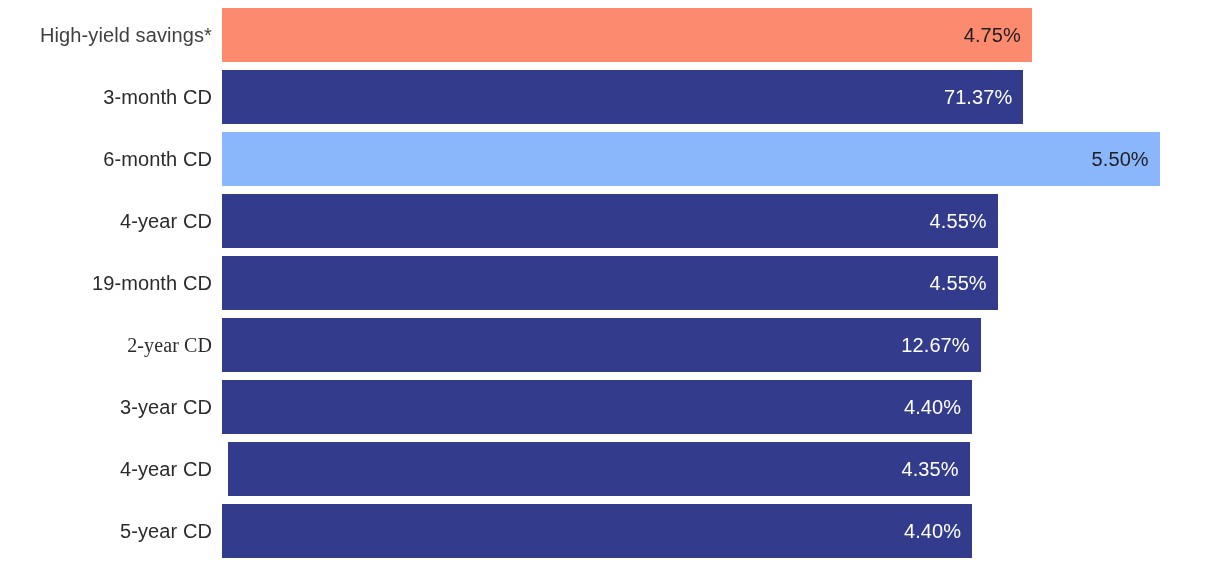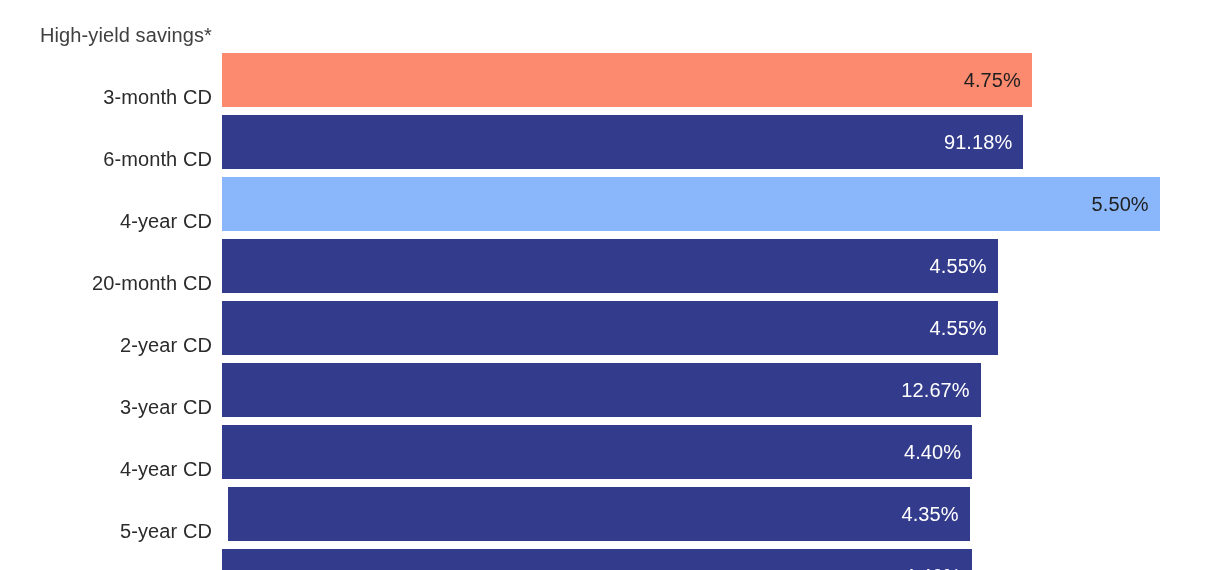--- a/index.html
+++ b/index.html
@@ -34,21 +34,20 @@
     line-height: 54px;
     color: #2b2b2b;
     white-space: nowrap;
     letter-spacing: 0.1px;
   }
   .bar-track {
     position: absolute;
     left: 222px;
     top: 0;
     height: 100%;
-    margin-top: 45px;
   }
   .bar {
     position: relative;
     height: 100%;
     display: flex;
     align-items: center;
     justify-content: flex-end;
     box-sizing: border-box;
     padding-right: 11px;
   }
@@ -68,50 +67,50 @@
       <div class="bar-track" style="left: 222px; width: 998px;">
         <div class="bar" style="width: 809.875px; background: rgb(251, 138, 110);">
           <span class="bar-value" style="color: rgb(31, 31, 31);">4.75%</span>
         </div>
       </div>
     </div>
     <div class="bar-row" style="top: 70px; height: 54px;">
       <div class="cat-label" style="width: 212px; line-height: 54px; color: rgb(43, 43, 43);">3-month CD</div>
       <div class="bar-track" style="left: 222px; width: 998px;">
         <div class="bar" style="width: 801.35px; background: rgb(51, 59, 140);">
-          <span class="bar-value" style="color: rgb(255, 255, 255);">91.18%</span>
+          <span class="bar-value" style="color: rgb(255, 255, 255);">71.37%</span>
         </div>
       </div>
     </div>
     <div class="bar-row" style="top: 132px; height: 54px;">
       <div class="cat-label" style="width: 212px; line-height: 54px; color: rgb(43, 43, 43);">6-month CD</div>
       <div class="bar-track" style="left: 222px; width: 1004px;">
         <div class="bar" style="width: 937.75px; background: rgb(138, 182, 252);">
           <span class="bar-value" style="color: rgb(31, 31, 31);">5.50%</span>
         </div>
       </div>
     </div>
     <div class="bar-row" style="top: 194px; height: 54px;">
       <div class="cat-label" style="width: 212px; line-height: 54px; color: rgb(43, 43, 43);">4-year CD</div>
       <div class="bar-track" style="left: 222px; width: 998px;">
         <div class="bar" style="width: 775.775px; background: rgb(51, 59, 140);">
           <span class="bar-value" style="color: rgb(255, 255, 255);">4.55%</span>
         </div>
       </div>
     </div>
     <div class="bar-row" style="top: 256px; height: 54px;">
-      <div class="cat-label" style="width: 212px; line-height: 54px; color: rgb(43, 43, 43);">20-month CD</div>
+      <div class="cat-label" style="width: 212px; line-height: 54px; color: rgb(43, 43, 43);">19-month CD</div>
       <div class="bar-track" style="left: 222px; width: 998px;">
         <div class="bar" style="width: 775.775px; background: rgb(51, 59, 140);">
           <span class="bar-value" style="color: rgb(255, 255, 255);">4.55%</span>
         </div>
       </div>
     </div>
     <div class="bar-row" style="top: 318px; height: 54px;">
-      <div class="cat-label" style="width: 212px; line-height: 54px; color: rgb(43, 43, 43);">2-year CD</div>
+      <div class="cat-label" style="width: 212px; line-height: 54px; color: rgb(43, 43, 43); font-family: Liberation Serif, serif;">2-year CD</div>
       <div class="bar-track" style="left: 222px; width: 998px;">
         <div class="bar" style="width: 758.725px; background: rgb(51, 59, 140);">
           <span class="bar-value" style="color: rgb(255, 255, 255);">12.67%</span>
         </div>
       </div>
     </div>
     <div class="bar-row" style="top: 380px; height: 54px;">
       <div class="cat-label" style="width: 212px; line-height: 54px; color: rgb(43, 43, 43);">3-year CD</div>
       <div class="bar-track" style="left: 222px; width: 998px;">
         <div class="bar" style="width: 750.2px; background: rgb(51, 59, 140);">

